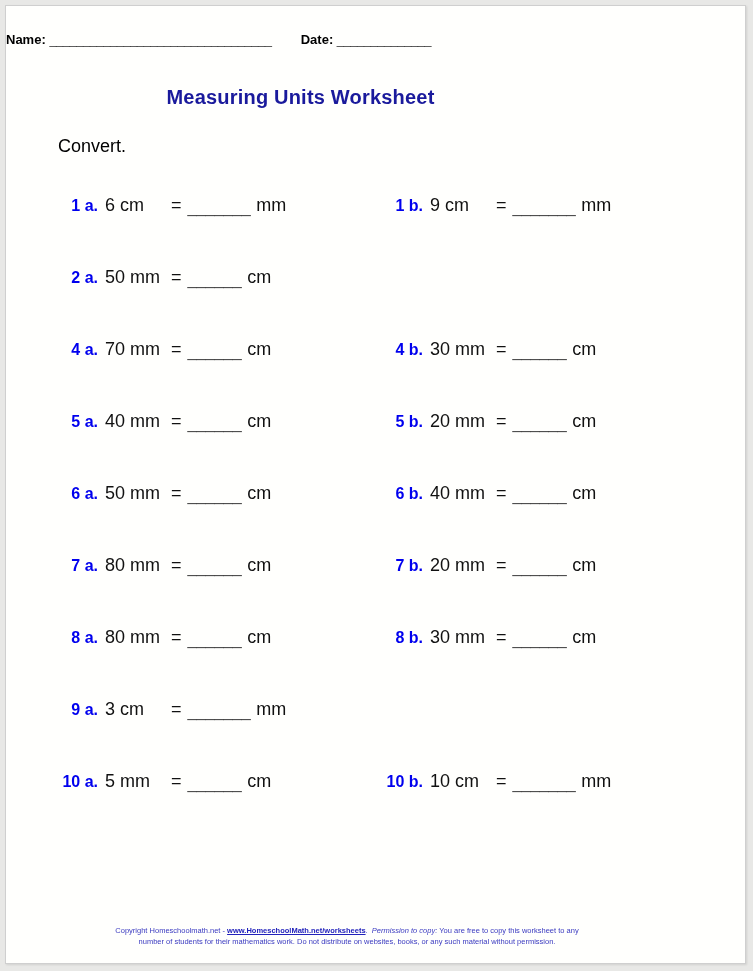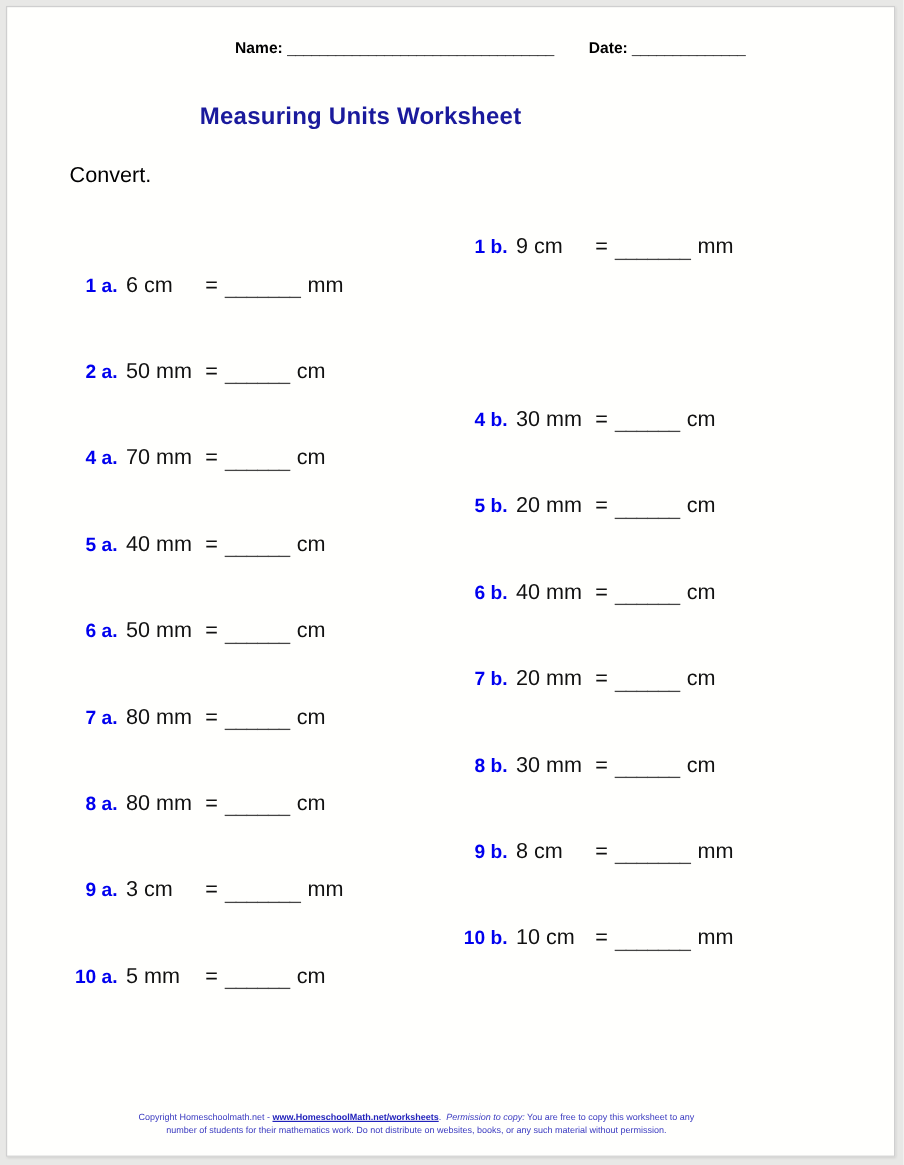--- a/index.html
+++ b/index.html
@@ -25,21 +25,21 @@
     box-sizing: border-box;
     box-shadow: 1px 1px 2px rgba(0,0,0,0.10);
   }
 
   
   .name-date {
     position: absolute;
     left: 0;
     top: 26px;
     width: 615px;
-    text-align: right;
+    text-align: left;
     font-size: 13px;
     font-weight: bold;
     color: #000;
     white-space: nowrap;
   }
   .nd-label {
     font-weight: bold;
     font-size: 13px;
   }
   .nd-rule {
@@ -86,21 +86,21 @@
     height: 72px;
   }
   .cell {
     position: absolute;
     top: 0;
     white-space: nowrap;
     font-size: 18px;
     color: #111;
     line-height: 22px;
   }
-  .cell.col-a { left: 52px; margin-top: 32px; }
+  .cell.col-a { left: 52px; }
   .cell.col-b { left: 377px; }
 
   .plabel {
     display: inline-block;
     width: 40px;
     text-align: right;
     color: #0000ee;
     font-weight: bold;
     font-size: 16px;
     margin-right: 7px;
@@ -227,23 +227,20 @@
       </div>
       <div class="cell col-b">
         <span class="plabel">8 b.</span><span class="pexpr"><span class="pval">30 mm</span><span class="peq">=</span><span class="pblank">______</span><span class="punit">cm</span></span>
       </div>
     </div>
 
     <div class="prow">
       <div class="cell col-a">
         <span class="plabel">9 a.</span><span class="pexpr"><span class="pval">3 cm</span><span class="peq">=</span><span class="pblank">_______</span><span class="punit">mm</span></span>
       </div>
-      <div class="cell col-b">
-        <span class="plabel">9 b.</span><span class="pexpr"><span class="pval">8 cm</span><span class="peq">=</span><span class="pblank">_______</span><span class="punit">mm</span></span>
-      </div>
     </div>
 
     <div class="prow">
       <div class="cell col-a">
         <span class="plabel">10 a.</span><span class="pexpr"><span class="pval">5 mm</span><span class="peq">=</span><span class="pblank">______</span><span class="punit">cm</span></span>
       </div>
       <div class="cell col-b">
         <span class="plabel">10 b.</span><span class="pexpr"><span class="pval">10 cm</span><span class="peq">=</span><span class="pblank">_______</span><span class="punit">mm</span></span>
       </div>
     </div>

